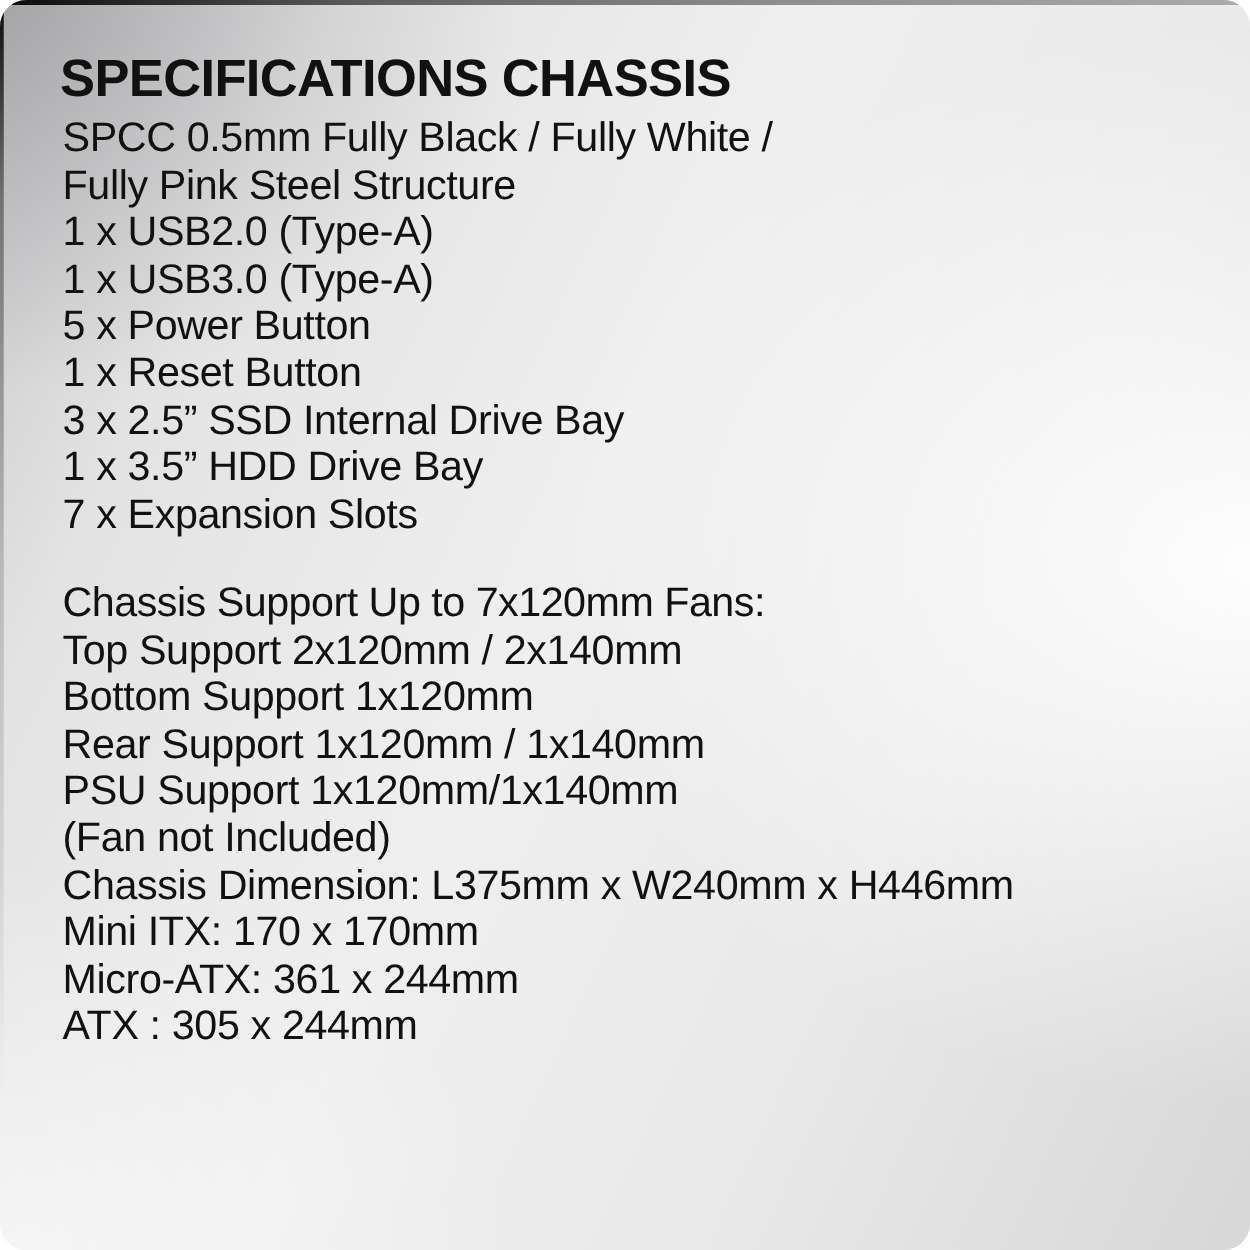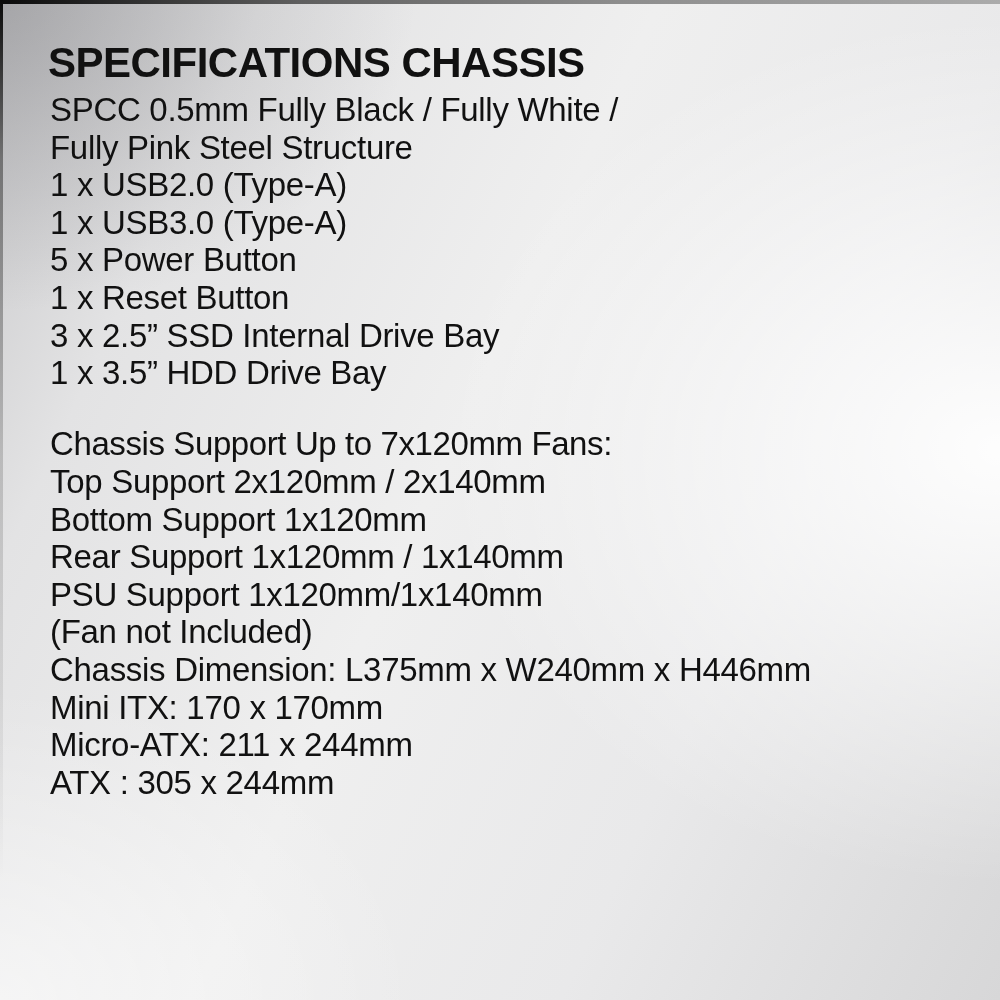--- a/index.html
+++ b/index.html
@@ -7,20 +7,21 @@
     position:relative;
     width:1000px;height:1000px;
     overflow:hidden;
     font-family:"Liberation Sans", sans-serif;
     color:#111111;
     background:
       radial-gradient(ellipse 900px 700px at 100% 45%, rgba(255,255,255,0.95), rgba(255,255,255,0) 62%),
       radial-gradient(ellipse 700px 520px at 0% 100%, rgba(255,255,255,0.55), rgba(255,255,255,0) 60%),
       radial-gradient(ellipse 640px 480px at 0% 0%, rgba(88,88,93,0.30), rgba(88,88,93,0) 65%),
       linear-gradient(115deg, #c6c6c8 0%, #e3e3e4 18%, #efefef 45%, #e9e9ea 70%, #d7d7d8 100%);
+    border-radius: 21px;
   }
   .edge-top{
     position:absolute;top:0;left:0;width:1000px;height:4px;
     background:linear-gradient(to right,#0a0a0a 0%,#5f5f5f 30%,#8d8d8d 62%,#ababab 100%);
   }
   .edge-left{
     position:absolute;top:0;left:0;width:3px;height:880px;
     background:linear-gradient(to bottom,#0a0a0a 0%,rgba(95,95,95,0.8) 18%,rgba(150,150,150,0.5) 52%,rgba(185,185,185,0) 100%);
   }
   .content{
@@ -54,26 +55,27 @@
     <h1 class="title">SPECIFICATIONS CHASSIS</h1>
 
     <p class="line">SPCC 0.5mm Fully Black / Fully White /</p>
     <p class="line">Fully Pink Steel Structure</p>
     <p class="line">1 x USB2.0 (Type-A)</p>
     <p class="line">1 x USB3.0 (Type-A)</p>
     <p class="line">5 x Power Button</p>
     <p class="line">1 x Reset Button</p>
     <p class="line">3 x 2.5” SSD Internal Drive Bay</p>
     <p class="line">1 x 3.5” HDD Drive Bay</p>
+    <p class="line">7 x Expansion Slots</p>
 
     <p class="line heading">Chassis Support Up to 7x120mm Fans:</p>
     <p class="line">Top Support 2x120mm / 2x140mm</p>
     <p class="line">Bottom Support 1x120mm</p>
     <p class="line">Rear Support 1x120mm / 1x140mm</p>
     <p class="line">PSU Support 1x120mm/1x140mm</p>
     <p class="line">(Fan not Included)</p>
     <p class="line">Chassis Dimension: L375mm x W240mm x H446mm</p>
 
     <p class="line">Mini ITX: 170 x 170mm</p>
-    <p class="line">Micro-ATX: 211 x 244mm</p>
+    <p class="line">Micro-ATX: 361 x 244mm</p>
     <p class="line">ATX : 305 x 244mm</p>
   </div>
 </div>
 
 </body></html>

